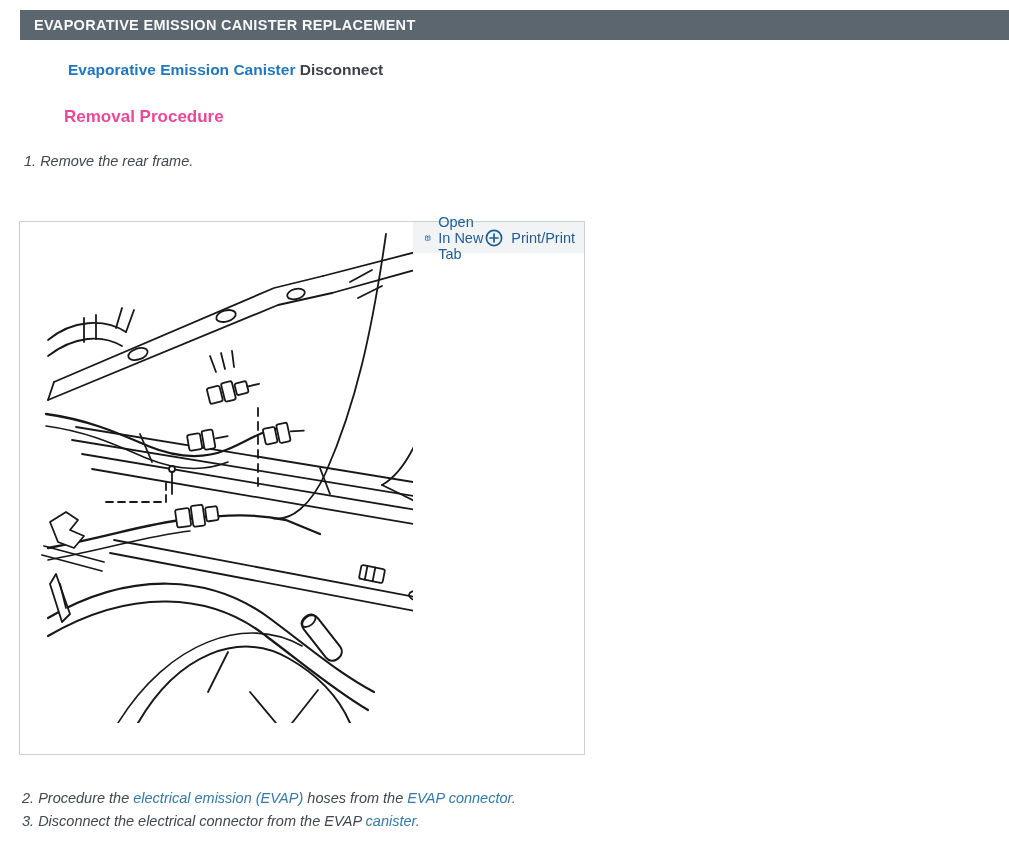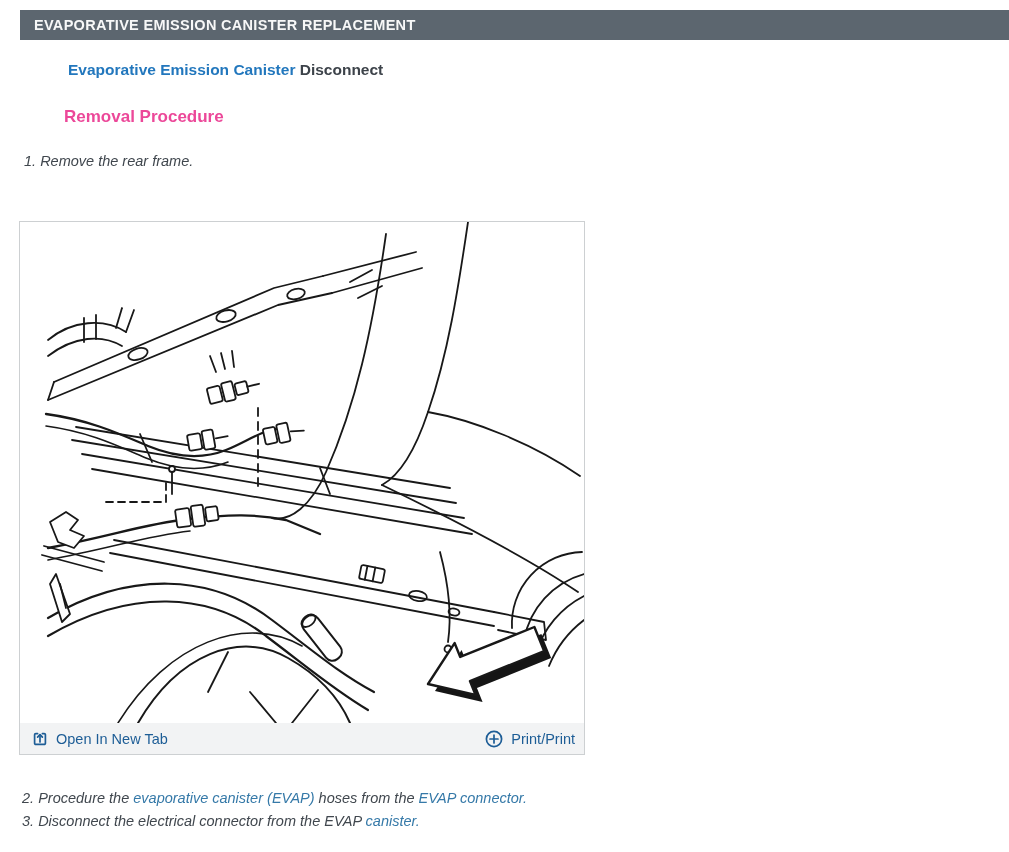--- a/index.html
+++ b/index.html
@@ -27,21 +27,21 @@
     position:absolute;font-size:14.5px;color:#40474e;white-space:pre;font-style:italic;
   }
   .step .num{display:inline-block;}
   .step .lnk{color:#3579a8;cursor:pointer;}
   .step1{top:153px;left:24px;}
   .step2{top:790px;left:22px;}
   .step3{top:813px;left:22px;text-align:center;}
   .figure{
     position:absolute;top:221px;left:19px;width:566px;height:534px;
     border:1px solid #cdd0d2;box-sizing:border-box;background:#fff;
-    display:flex;flex-direction:column;
+    display:flex;flex-direction:row;
   }
   .fig-art{flex:1 1 auto;overflow:hidden;background:#fff;}
   .fig-bar{
     height:31px;flex:0 0 31px;background:#f2f3f4;
     display:flex;align-items:center;justify-content:space-between;
     padding:0 9px 0 11px;
   }
   .fig-link{
     display:flex;align-items:center;gap:7px;
     color:#1d5d96;font-size:14.5px;cursor:pointer;text-decoration:none;
@@ -199,15 +199,15 @@
           <circle cx="10" cy="10" r="7.6"></circle>
           <path d="M10,6 V14"></path>
           <path d="M6,10 H14"></path>
         </g>
       </svg>
       <span>Print/Print</span>
     </a>
   </div>
 </div>
 
-<div class="step step2"><span class="num">2. </span><span>Procedure the </span><span class="lnk">evaporative canister</span><span> </span><span class="lnk">(EVAP)</span><span> hoses from the </span><span class="lnk">EVAP connector.</span></div>
+<div class="step step2"><span class="num">2. </span><span>Procedure the </span><span class="lnk">electrical emission</span><span> </span><span class="lnk">(EVAP)</span><span> hoses from the </span><span class="lnk">EVAP connector.</span></div>
 
 <div class="step step3"><span class="num">3. </span><span>Disconnect the electrical connector from the EVAP </span><span class="lnk">canister.</span></div>
 
 </body></html>

